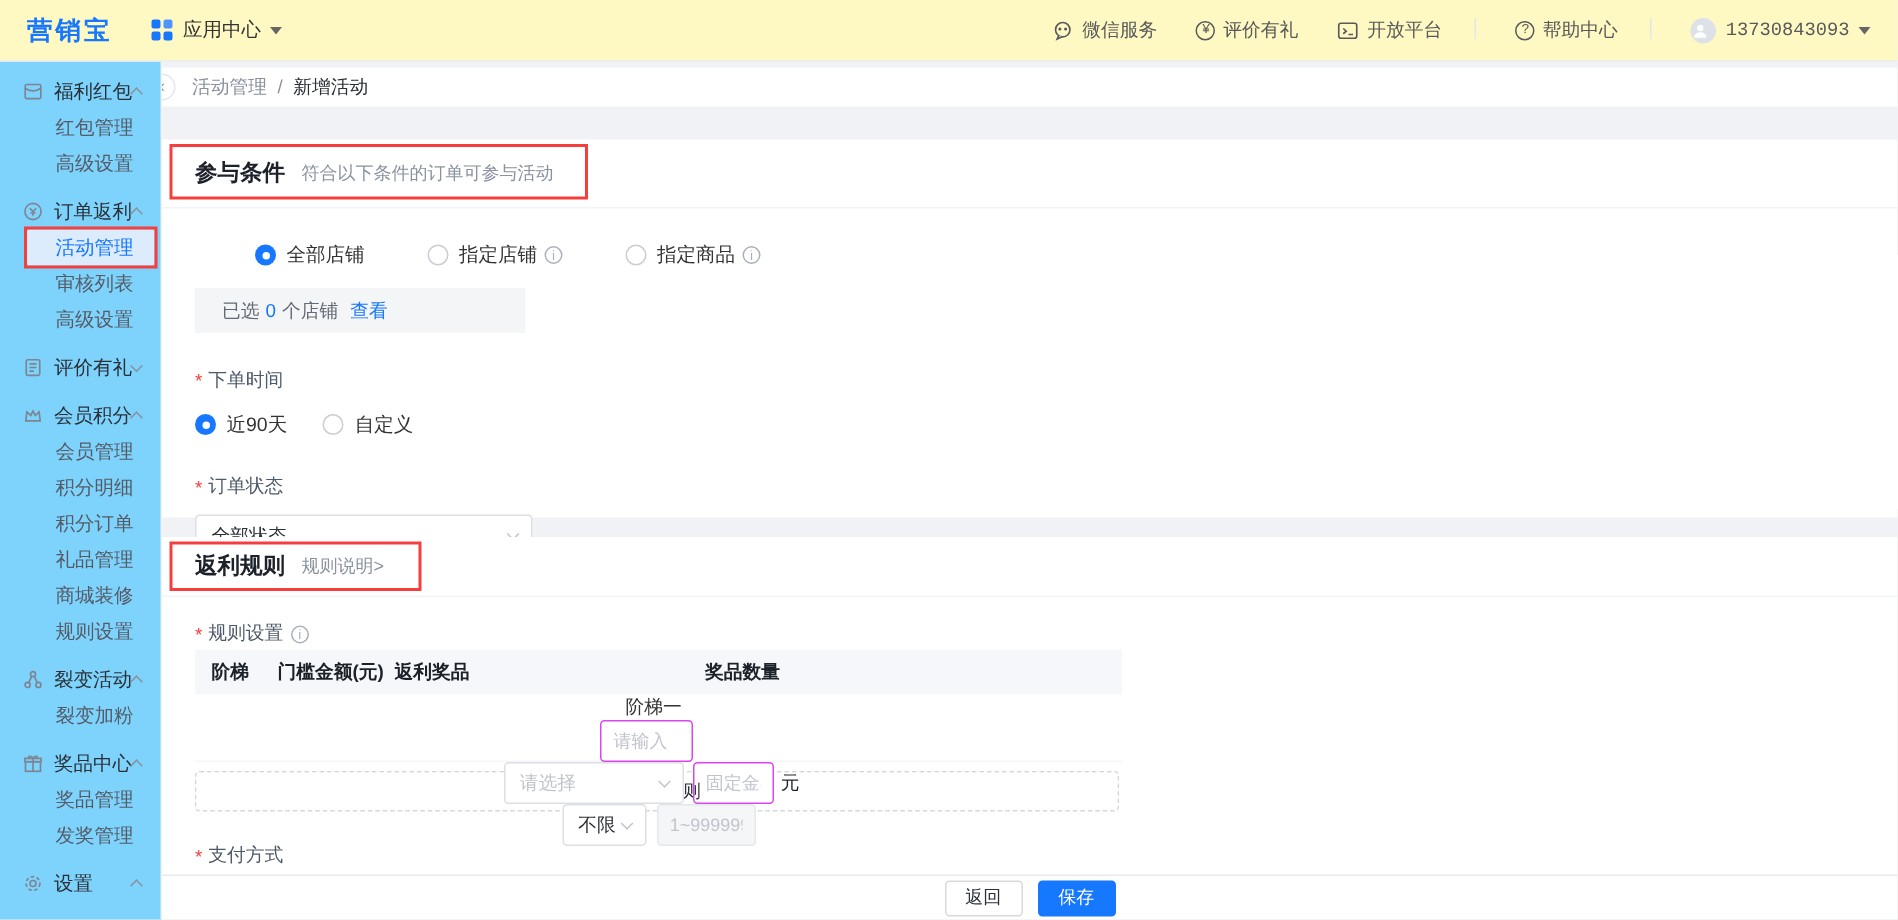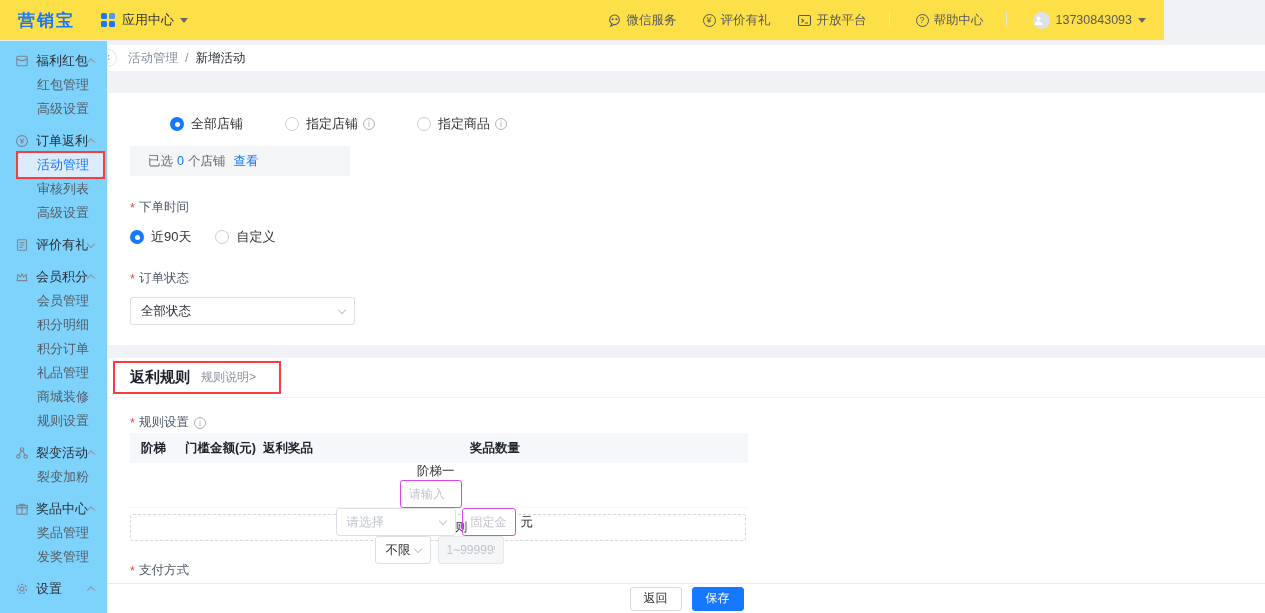--- a/index.html
+++ b/index.html
@@ -1,29 +1,29 @@
 <!DOCTYPE html>
 <html><head>
 <meta charset="utf-8">
 <style>
   * { margin:0; padding:0; box-sizing:border-box; }
   html,body { width:1265px; height:613px; overflow:hidden; background:#f0f2f5;
     font-family:"Liberation Sans","DejaVu Sans",sans-serif; font-size:13px; color:#333; }
 
   
-  .topbar { position:absolute; left:0; top:0; width:1164px; height:41px; background:#fde047;
+  .topbar { position:absolute; left:0; top:0; width:1265px; height:41px; background:#fef9c3;
     border-bottom:1px solid #ebedf0; display:flex; align-items:center; padding:0 18px; z-index:30; }
   .logo { color:#1677ff; font-size:17px; font-weight:bold; letter-spacing:2px; }
   .appcenter { display:flex; align-items:center; margin-left:26px; cursor:pointer; }
   .grid-ic { display:grid; grid-template-columns:6px 6px; grid-template-rows:6px 6px; gap:2px; margin-right:7px; }
   .grid-ic i { background:#1677ff; border-radius:1.5px; }
   .grid-ic i:nth-child(2){ background:#4f94ff; }
   .caret-down { width:0; height:0; border-left:4px solid transparent; border-right:4px solid transparent;
     border-top:5px solid #666; margin-left:6px; display:inline-block; }
-  .topbar-right { margin-left:auto; display:flex; align-items:flex-start; color:#595959; font-size:12.5px; }
+  .topbar-right { margin-left:auto; display:flex; align-items:flex-start; color:#595959; font-size:12.5px;font-family:Liberation Mono, monospace; }
   .tb-item { display:flex; align-items:center; margin-left:26px; cursor:pointer; }
   .tb-item svg { margin-right:5px; }
   .circ-ic { width:13px; height:13px; border:1px solid #595959; border-radius:50%; font-size:9px;
     line-height:11px; text-align:center; margin-right:5px; color:#595959; }
   .tb-divider { width:1px; height:14px; background:#e3e5e8; margin-left:22px; }
   .avatar { width:17px; height:17px; border-radius:50%; background:#dde1e8; display:inline-flex;
     align-items:center; justify-content:center; margin-right:6px; }
 
   
   .sidebar { position:absolute; left:0; top:41px; width:108px; bottom:0; background:#7dd3fc;
@@ -282,20 +282,25 @@
 <div class="main">
 
   <div class="crumbbar">
     <span class="collapse-btn">‹</span>
     <span class="crumb-parent">活动管理</span>
     <span class="crumb-sep">/</span>
     <span class="crumb-cur">新增活动</span>
   </div>
 
   <section class="card card1">
+    <div class="card-header">
+      <span class="card-title">参与条件</span>
+      <span class="card-sub">符合以下条件的订单可参与活动</span>
+      <i class="anno anno-h1"></i>
+    </div>
     <div class="card-body">
       <div class="radio-row" style="margin-top:22px;padding-left:40px;">
         <span class="radio-opt">
           <i class="radio on"></i>
           <span>全部店铺</span>
         </span>
         <span class="radio-opt">
           <i class="radio"></i>
           <span>指定店铺</span>
           <i class="info-ic">i</i>

